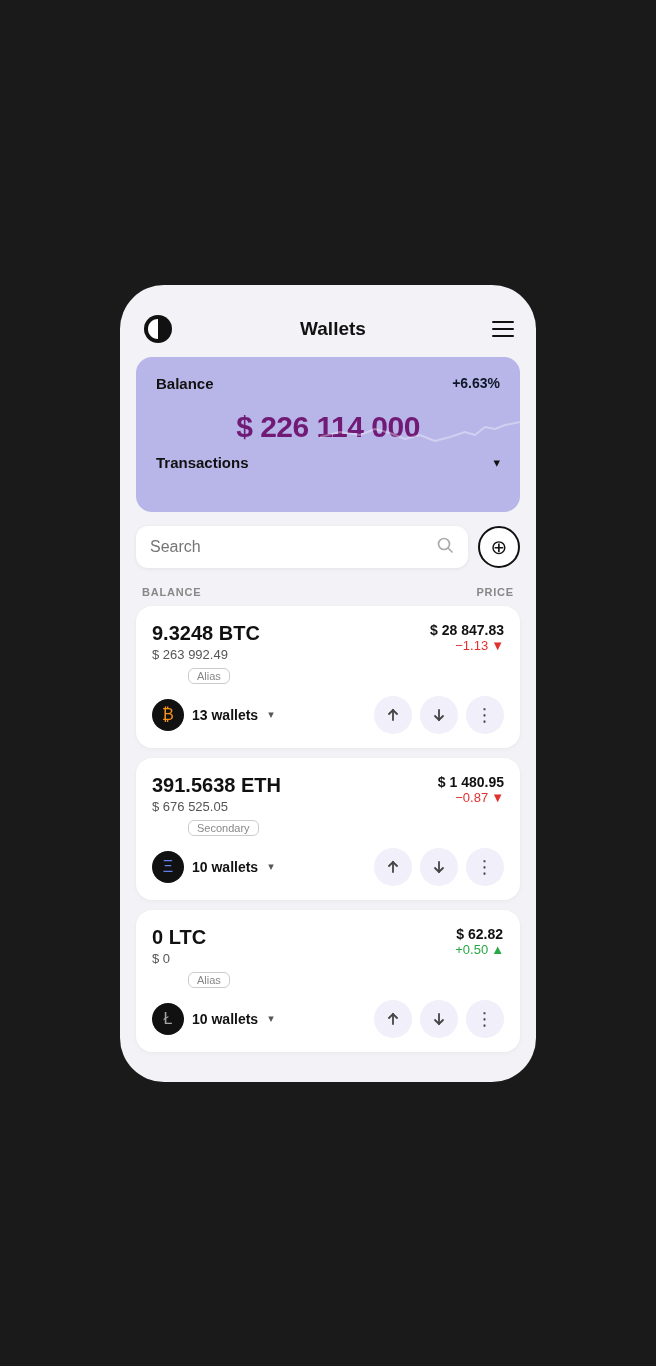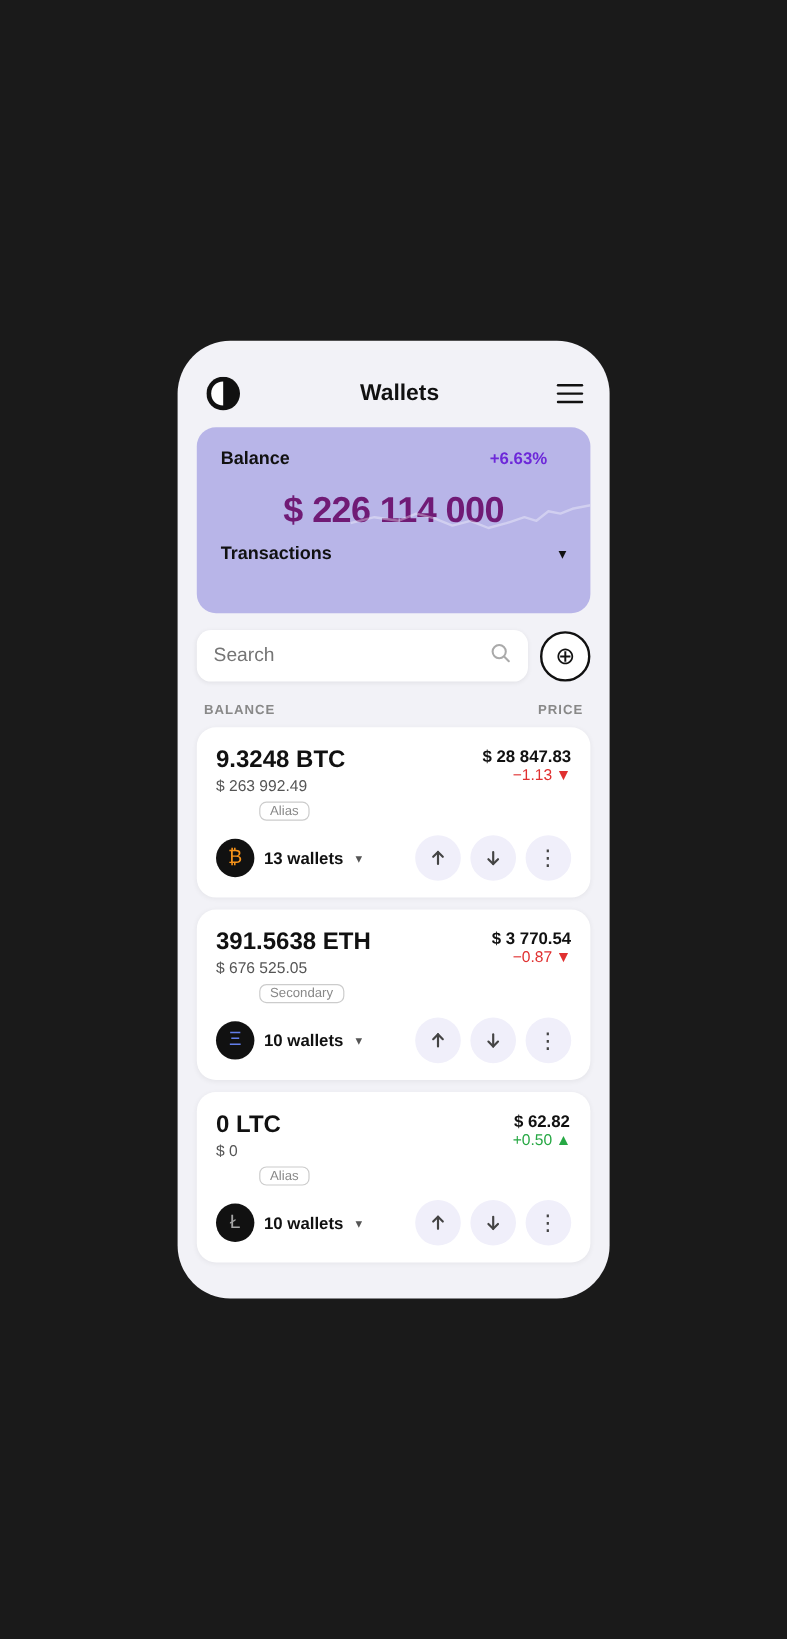--- a/index.html
+++ b/index.html
@@ -5,21 +5,21 @@
     * { box-sizing: border-box; margin: 0; padding: 0; }
     body {
       background: #1a1a1a;
       display: flex;
       justify-content: center;
       align-items: center;
       min-height: 100vh;
       font-family: -apple-system, BlinkMacSystemFont, 'Segoe UI', sans-serif;
     }
     .phone-shell {
-      width: 360px;
+      width: 416px;
       min-height: 780px;
       background: #f2f2f7;
       border-radius: 44px;
       overflow: hidden;
       padding: 18px 0 30px;
       position: relative;
     }
 
     
     .header {
@@ -64,24 +64,24 @@
       min-height: 155px;
     }
     .balance-label {
       font-size: 15px;
       font-weight: 700;
       color: #111;
     }
     .balance-change {
       position: absolute;
       top: 18px;
-      right: 36px;
+      right: 20px;
       font-size: 14px;
       font-weight: 600;
-      color: #6d28d9;
+      color: #0f172a;
     }
     .balance-amount {
       font-size: 30px;
       font-weight: 800;
       color: #701a75;
       margin-top: 18px;
       letter-spacing: -0.5px;
       text-align: center;
     }
     .chart-area {
@@ -378,21 +378,21 @@
     </div>
 
     <div class="asset-card">
       <div class="asset-top">
         <div>
           <div class="asset-amount">391.5638 ETH</div>
           <div class="asset-usd">$ 676 525.05</div>
           <span class="alias-tag">Secondary</span>
         </div>
         <div class="asset-price-col">
-          <div class="asset-price">$ 3 770.54</div>
+          <div class="asset-price">$ 1 480.95</div>
           <div class="asset-change negative">
             <span>−0.87</span>
             <span>▼</span>
           </div>
         </div>
       </div>
       <div class="asset-bottom">
         <div class="asset-wallet-info">
           <div class="coin-icon coin-eth">Ξ</div>
           <span class="wallet-count">10 wallets</span>

